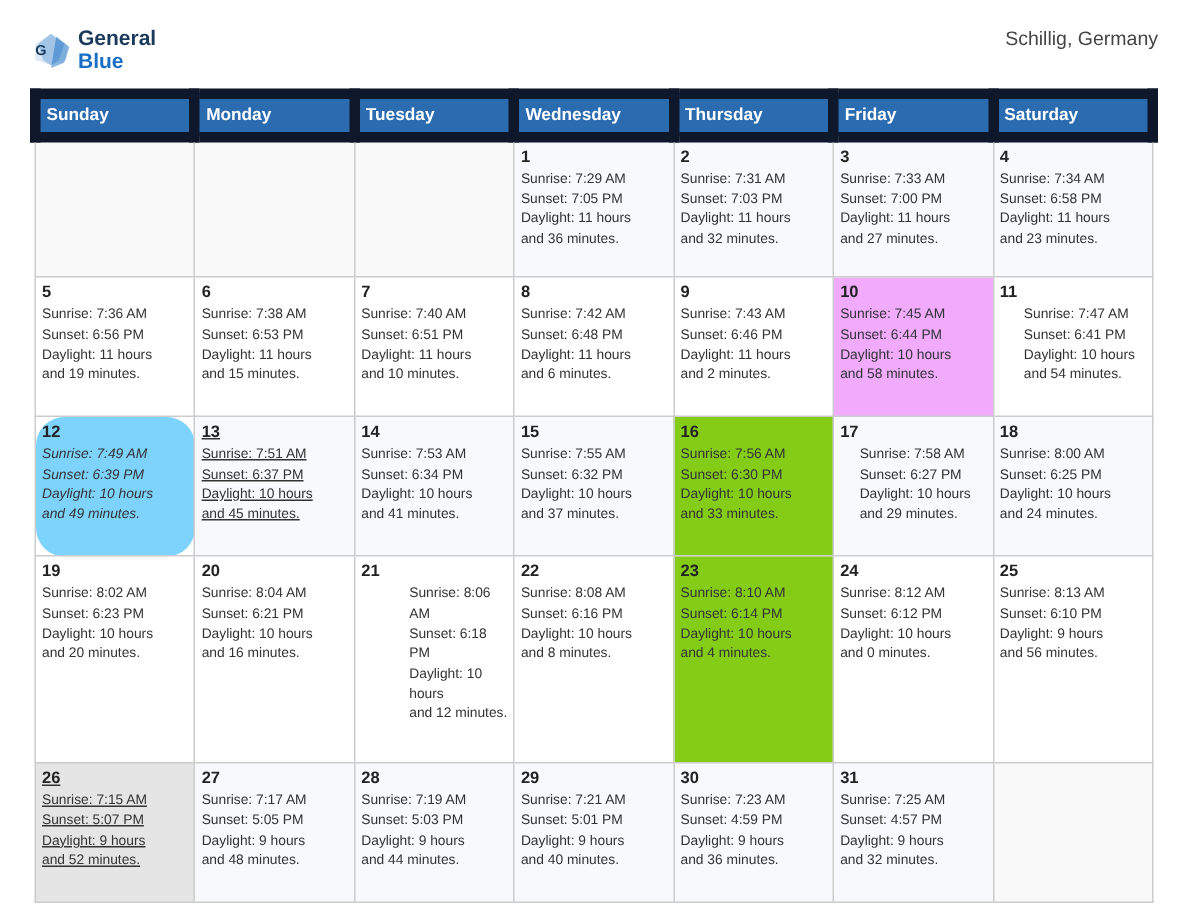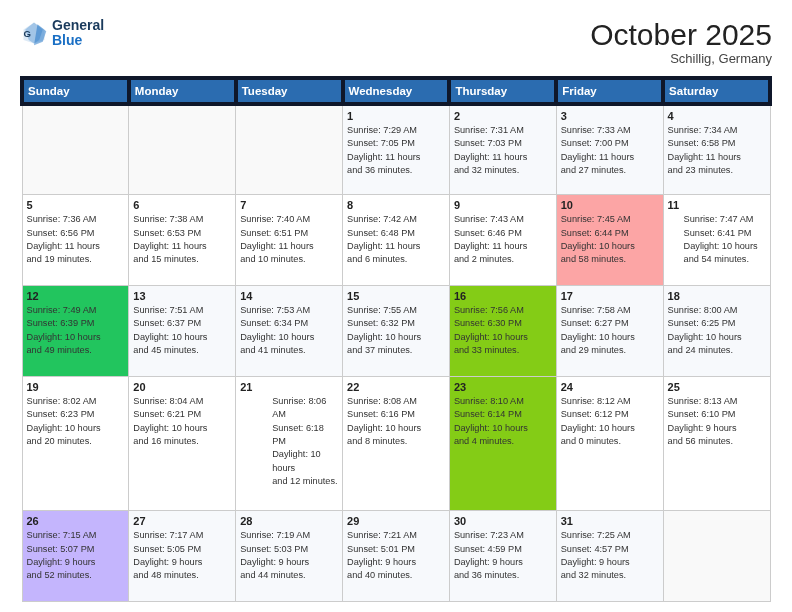--- a/index.html
+++ b/index.html
@@ -52,21 +52,21 @@
       width: 100%;
       table-layout: fixed;
     }
     .calendar th {
       background: #2b6cb0;
       color: #fff;
       font-size: 11.5px;
       font-weight: bold;
       padding: 5px 4px;
       text-align: left;
-      border: 4px solid #0f172a;
+      border: 7px solid #0f172a;
     }
     .calendar td {
       vertical-align: top;
       border: 1px solid #ccc;
       padding: 4px 4px 3px 4px;
       font-size: 9.5px;
       color: #333;
       height: 78px;
       width: calc(100% / 7);
     }
@@ -98,21 +98,20 @@
         <polygon points="20,6 30,14 26,26 16,30" fill="#1a6fc4" opacity="0.5"></polygon>
         <polygon points="16,4 26,12 22,24 16,28 10,24 6,12" fill="#1a6fc4" opacity="0.3"></polygon>
         <text x="4" y="20" font-size="11" font-weight="bold" fill="#1a3a5c">G</text>
       </svg>
       <div>
         <div style="font-size:14px;font-weight:bold;color:#1a3a5c;line-height:1.1;">General</div>
         <div style="font-size:14px;font-weight:bold;color:#1a6fc4;line-height:1.1;">Blue</div>
       </div>
     </div>
     <div class="title-block">
-      <div class="month-title">October 2025</div>
       <div class="subtitle">Schillig, Germany</div>
     </div>
   </div>
 
   <table class="calendar">
     <thead>
       <tr>
       <th>Sunday</th>
           <th>Monday</th>
           <th>Tuesday</th>
@@ -185,44 +184,44 @@
 Daylight: 11 hours
 and 6 minutes.</div>
           </td>
           <td style="background: rgb(255, 255, 255);">
             <span class="day-num">9</span>
             <div class="day-info" style="white-space: pre-line;">Sunrise: 7:43 AM
 Sunset: 6:46 PM
 Daylight: 11 hours
 and 2 minutes.</div>
           </td>
-          <td style="background: #fca5a5;">
+          <td style="background: #f0abfc;">
             <span class="day-num">10</span>
             <div class="day-info" style="white-space: pre-line;">Sunrise: 7:45 AM
 Sunset: 6:44 PM
 Daylight: 10 hours
 and 58 minutes.</div>
           </td>
           <td style="background: rgb(255, 255, 255);">
             <span class="day-num">11</span>
             <div class="day-info" style="white-space: pre-line; margin-left: 16px;">Sunrise: 7:47 AM
 Sunset: 6:41 PM
 Daylight: 10 hours
 and 54 minutes.</div>
           </td>
         </tr>
         <tr>
-          <td style="background: #22c55e;">
+          <td style="background: #7dd3fc; border-radius: 19px;">
             <span class="day-num">12</span>
-            <div class="day-info" style="white-space: pre-line;">Sunrise: 7:49 AM
+            <div class="day-info" style="white-space: pre-line; font-style: italic;">Sunrise: 7:49 AM
 Sunset: 6:39 PM
 Daylight: 10 hours
 and 49 minutes.</div>
           </td>
-          <td style="background: rgb(247, 249, 252);">
+          <td style="background: rgb(247, 249, 252); text-decoration: underline;">
             <span class="day-num">13</span>
             <div class="day-info" style="white-space: pre-line;">Sunrise: 7:51 AM
 Sunset: 6:37 PM
 Daylight: 10 hours
 and 45 minutes.</div>
           </td>
           <td style="background: rgb(247, 249, 252);">
             <span class="day-num">14</span>
             <div class="day-info" style="white-space: pre-line;">Sunrise: 7:53 AM
 Sunset: 6:34 PM
@@ -238,21 +237,21 @@
           </td>
           <td style="background: #84cc16;">
             <span class="day-num">16</span>
             <div class="day-info" style="white-space: pre-line;">Sunrise: 7:56 AM
 Sunset: 6:30 PM
 Daylight: 10 hours
 and 33 minutes.</div>
           </td>
           <td style="background: rgb(247, 249, 252);">
             <span class="day-num">17</span>
-            <div class="day-info" style="white-space: pre-line;">Sunrise: 7:58 AM
+            <div class="day-info" style="white-space: pre-line; margin-left: 13px;">Sunrise: 7:58 AM
 Sunset: 6:27 PM
 Daylight: 10 hours
 and 29 minutes.</div>
           </td>
           <td style="background: rgb(247, 249, 252);">
             <span class="day-num">18</span>
             <div class="day-info" style="white-space: pre-line;">Sunrise: 8:00 AM
 Sunset: 6:25 PM
 Daylight: 10 hours
 and 24 minutes.</div>
@@ -303,21 +302,21 @@
           </td>
           <td style="background: rgb(255, 255, 255);">
             <span class="day-num">25</span>
             <div class="day-info" style="white-space: pre-line;">Sunrise: 8:13 AM
 Sunset: 6:10 PM
 Daylight: 9 hours
 and 56 minutes.</div>
           </td>
         </tr>
         <tr>
-          <td style="background: #c4b5fd;">
+          <td style="background: #e5e5e5; text-decoration: underline;">
             <span class="day-num">26</span>
             <div class="day-info" style="white-space: pre-line;">Sunrise: 7:15 AM
 Sunset: 5:07 PM
 Daylight: 9 hours
 and 52 minutes.</div>
           </td>
           <td style="background: rgb(247, 249, 252);">
             <span class="day-num">27</span>
             <div class="day-info" style="white-space: pre-line;">Sunrise: 7:17 AM
 Sunset: 5:05 PM

